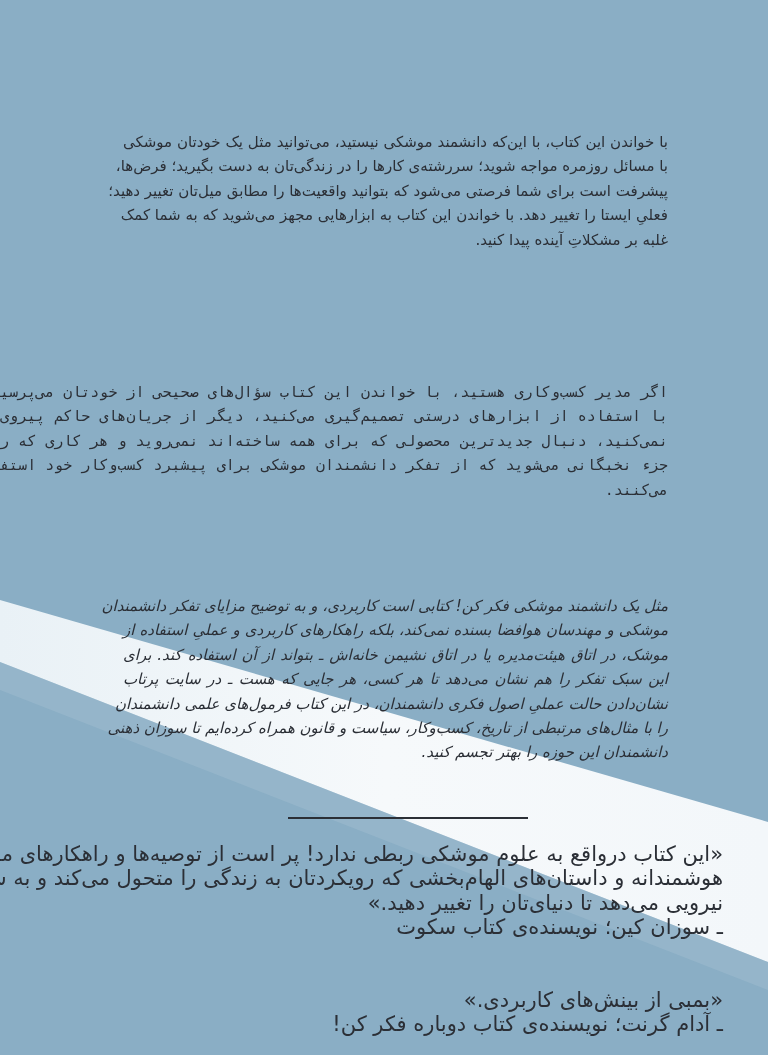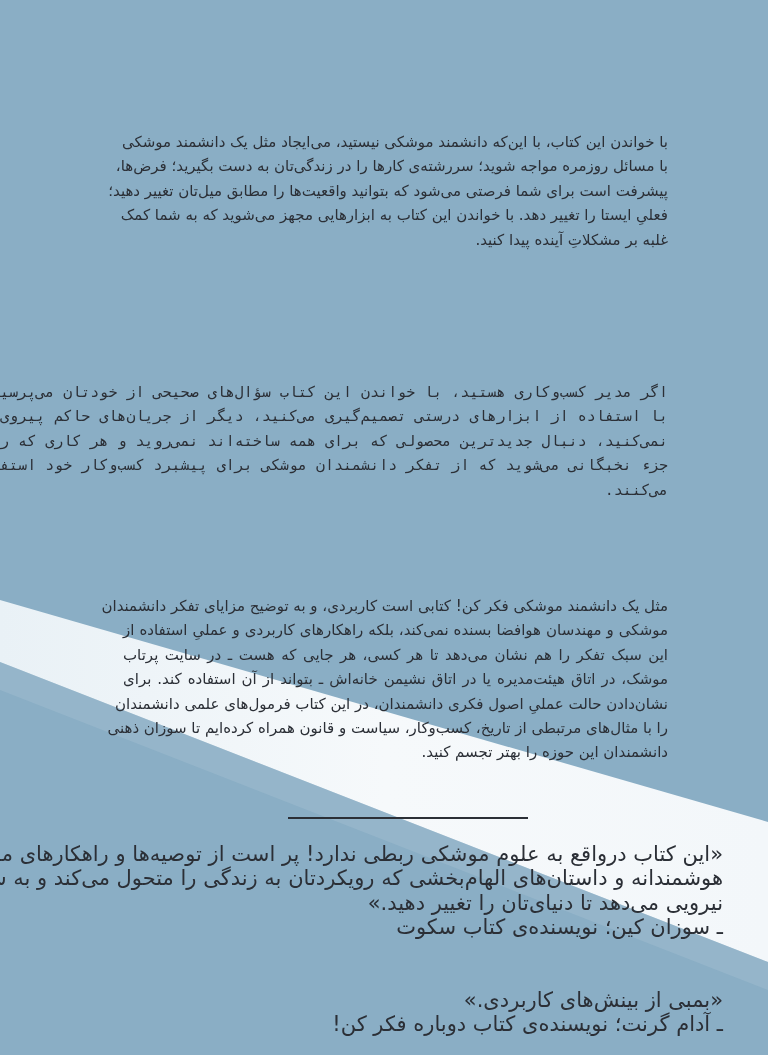--- a/index.html
+++ b/index.html
@@ -76,40 +76,40 @@
       <stop offset="1" stop-color="#f3f7fa"></stop>
     </linearGradient>
   </defs>
   <polygon points="0,600 768,822 768,962 0,662" fill="url(#bandGrad)"></polygon>
   <polygon points="0,662 0,690 768,990 768,962" fill="#a9c4d5" opacity="0.35"></polygon>
 </svg>
 
 <div class="page">
 
   <p class="para" style="top:130px;">
-    <span class="ln">با خواندن این کتاب، با این‌که دانشمند موشکی نیستید، می‌ایجاد مثل یک دانشمند موشکی</span>
+    <span class="ln">با خواندن این کتاب، با این‌که دانشمند موشکی نیستید، می‌توانید مثل یک خودتان موشکی</span>
     <span class="ln">با مسائل روزمره مواجه شوید؛ سررشته‌ی کارها را در زندگی‌تان به دست بگیرید؛ فرض‌ها،</span>
     <span class="ln">پیشرفت است برای شما فرصتی می‌شود که بتوانید واقعیت‌ها را مطابق میل‌تان تغییر دهید؛</span>
     <span class="ln">فعلیِ ایستا را تغییر دهد. با خواندن این کتاب به ابزارهایی مجهز می‌شوید که به شما کمک</span>
     <span class="ln last">غلبه بر مشکلاتِ آینده پیدا کنید.</span>
   </p>
 
   <p class="para" style="top:382px;font-family:Liberation Mono, monospace;">
     <span class="ln">اگر مدیر کسب‌وکاری هستید، با خواندن این کتاب سؤال‌های صحیحی از خودتان می‌پرسید،</span>
     <span class="ln">با استفاده از ابزارهای درستی تصمیم‌گیری می‌کنید، دیگر از جریان‌های حاکم پیروی</span>
     <span class="ln">نمی‌کنید، دنبال جدیدترین محصولی که برای همه ساخته‌اند نمی‌روید و هر کاری که رقبا</span>
     <span class="ln">جزء نخبگانی می‌شوید که از تفکر دانشمندان موشکی برای پیشبرد کسب‌وکار خود استفاده</span>
     <span class="ln last">می‌کنند.</span>
   </p>
 
-  <p class="para" style="top:594px;">
+  <p class="para" style="top:594px;font-style:italic;">
     <span class="ln">مثل یک دانشمند موشکی فکر کن! کتابی است کاربردی، و به توضیح مزایای تفکر دانشمندان</span>
     <span class="ln">موشکی و مهندسان هوافضا بسنده نمی‌کند، بلکه راهکارهای کاربردی و عملیِ استفاده از</span>
+    <span class="ln">موشک، در اتاق هیئت‌مدیره یا در اتاق نشیمن خانه‌اش ـ بتواند از آن استفاده کند. برای</span>
     <span class="ln">این سبک تفکر را هم نشان می‌دهد تا هر کسی، هر جایی که هست ـ در سایت پرتاب</span>
-    <span class="ln">موشک، در اتاق هیئت‌مدیره یا در اتاق نشیمن خانه‌اش ـ بتواند از آن استفاده کند. برای</span>
     <span class="ln">نشان‌دادن حالت عملیِ اصول فکری دانشمندان، در این کتاب فرمول‌های علمی دانشمندان</span>
     <span class="ln">را با مثال‌های مرتبطی از تاریخ، کسب‌وکار، سیاست و قانون همراه کرده‌ایم تا سوزان ذهنی</span>
     <span class="ln last">دانشمندان این حوزه را بهتر تجسم کنید.</span>
   </p>
 
   <div class="divider"></div>
 
   <div class="quote" style="top:842px;">
     <span class="ln">«این کتاب درواقع به علوم موشکی ربطی ندارد! پر است از توصیه‌ها و راهکارهای مفید و</span>
     <span class="ln">هوشمندانه و داستان‌های الهام‌بخشی که رویکردتان به زندگی را متحول می‌کند و به شما</span>

